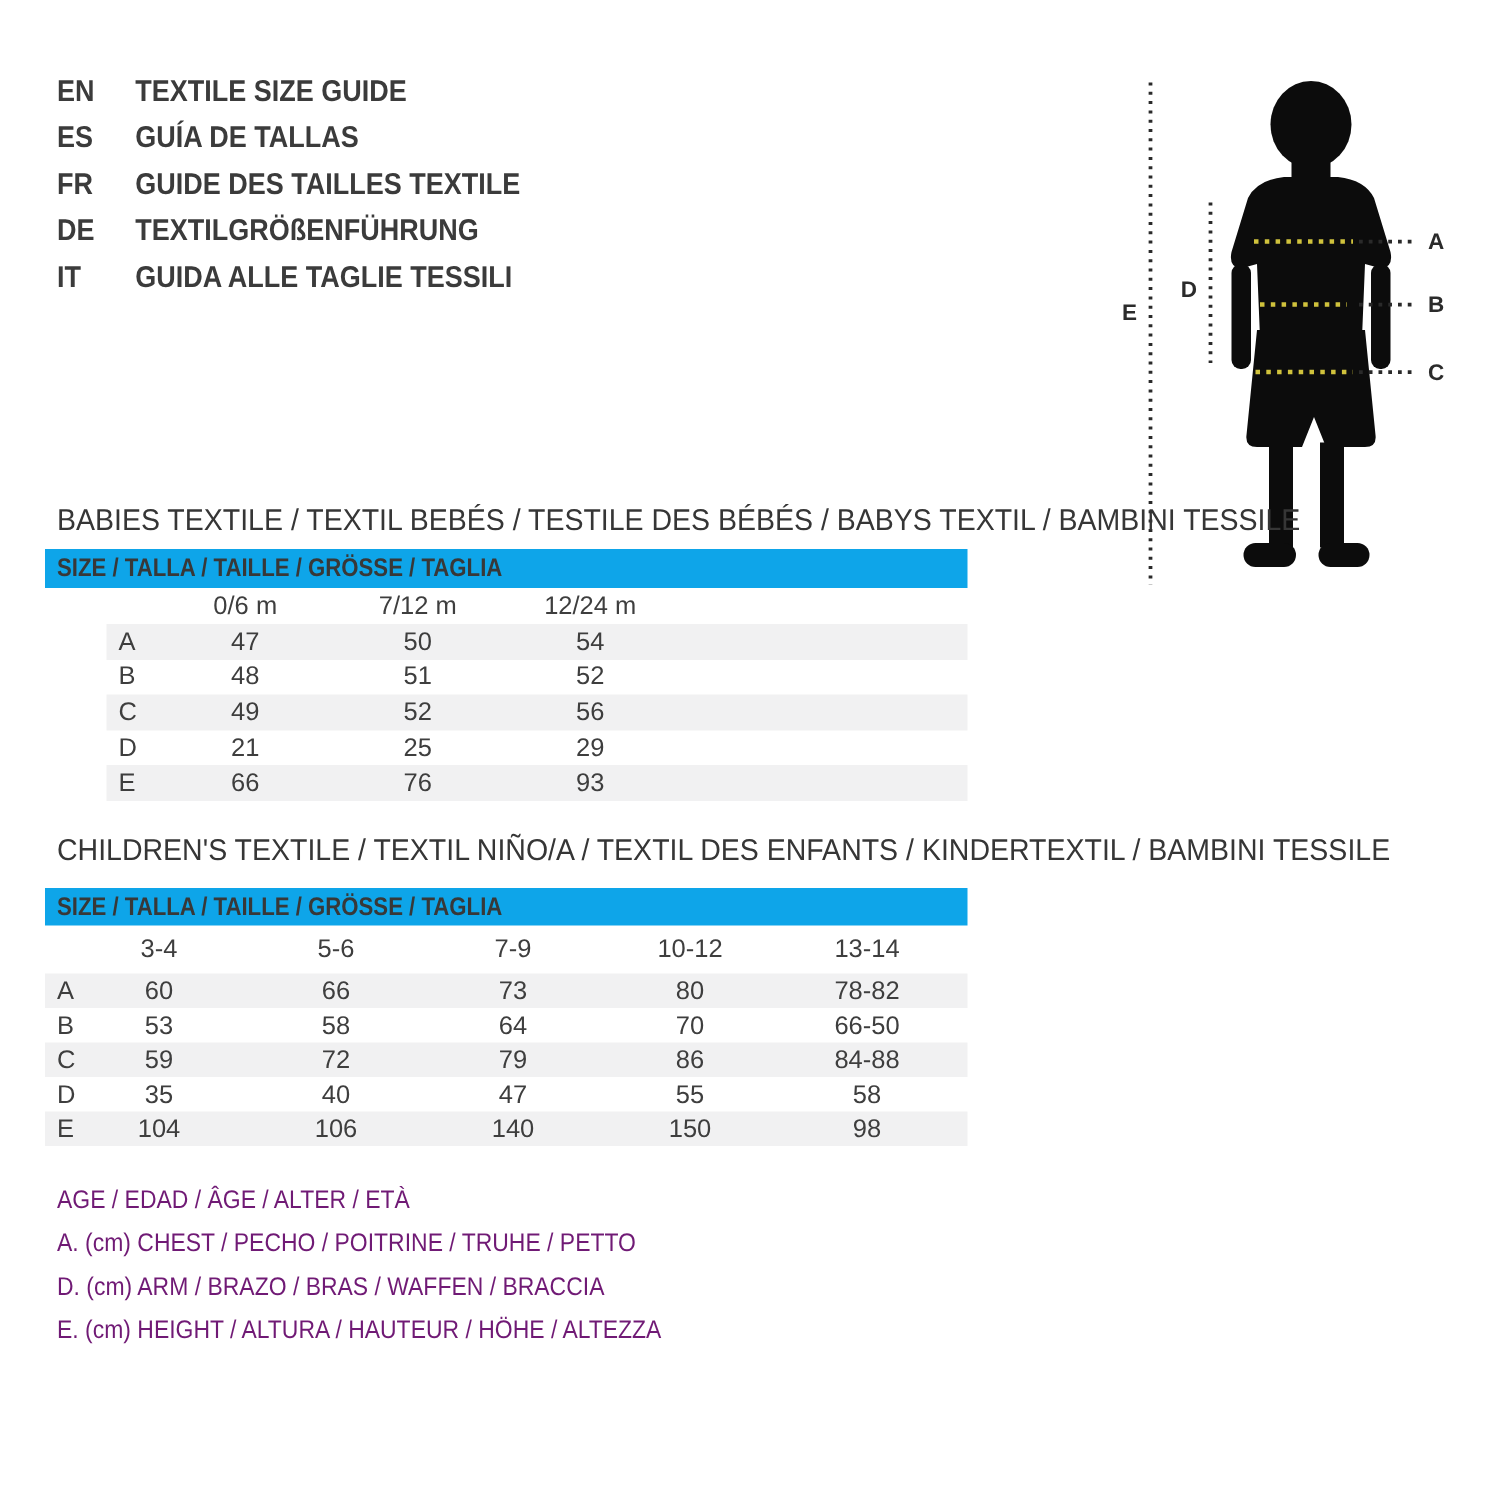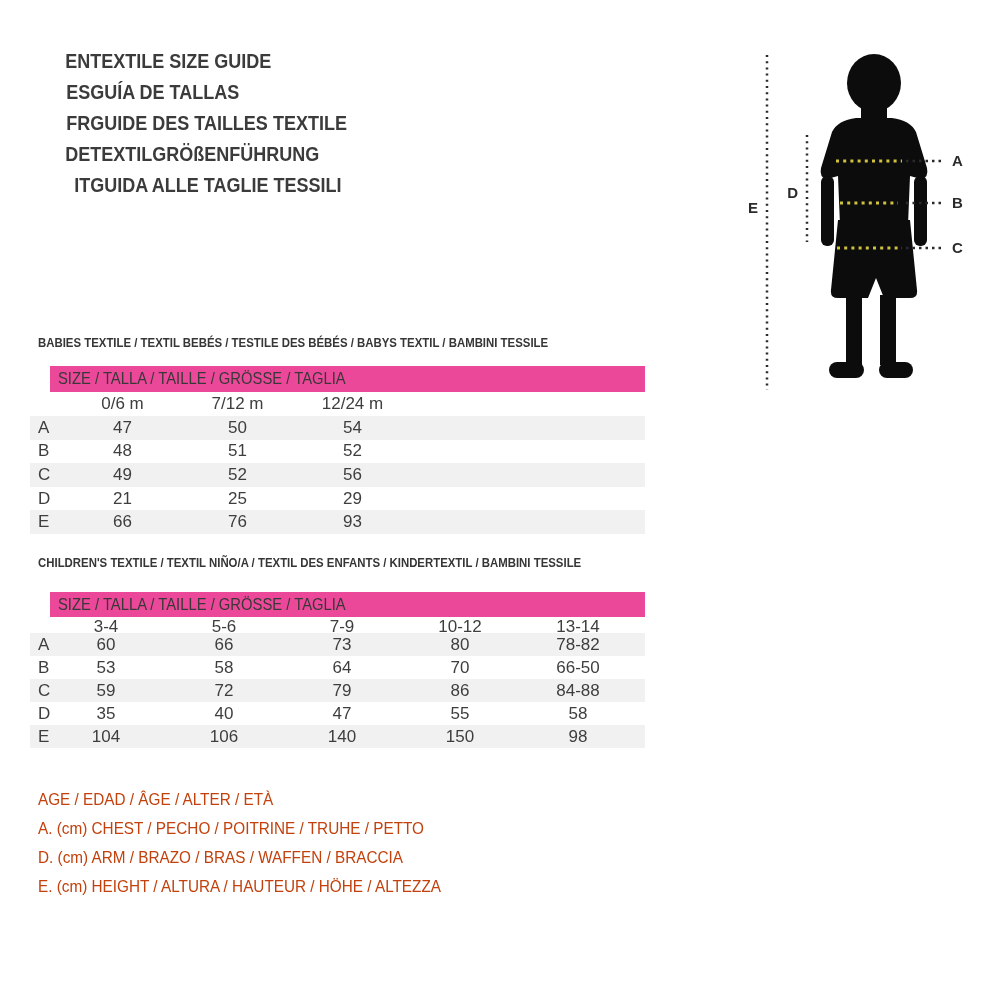--- a/index.html
+++ b/index.html
@@ -12,43 +12,43 @@
     overflow:hidden;
   }
   .abs { position:absolute; }
 
   
   .sx95 { display:inline-block; transform:scaleX(0.95); transform-origin:0 50%; white-space:nowrap; }
   .sx90 { display:inline-block; transform:scaleX(0.90); transform-origin:0 50%; white-space:nowrap; }
   .sx87 { display:inline-block; transform:scaleX(0.87); transform-origin:0 50%; white-space:nowrap; }
 
   
-  .lang-block { left:38px; top:46px;text-align:right; }
+  .lang-block { left:38px; top:46px; }
   .lang-row { display:flex; line-height:31px; font-size:20px; font-weight:700; color:#3b3b3b; }
   .lang-row .code { width:58px; }
 
   
-  .section-title { font-size:12px; font-weight:700; color:#363636; white-space:nowrap; }
+  .section-title { font-size:20px; font-weight:400; color:#363636; white-space:nowrap; }
 
   
   .size-table { left:30px; width:615px; font-size:17px; color:#3e3e3e; }
-  .tbl-header { background:#ec4899; font-weight:400; color:#383838; padding-left:8px; display:flex; align-items:center;margin-left:20px; }
+  .tbl-header { background:#0ea5e9; font-weight:700; color:#383838; padding-left:8px; display:flex; align-items:center; }
   .babies .tbl-header { height:26px; }
   .children .tbl-header { height:25px; }
   .grid-row { display:grid; align-items:center; }
-  .babies .grid-row { grid-template-columns:35px 115px 115px 115px 1fr; height:23.6px; }
+  .babies .grid-row { grid-template-columns:35px 115px 115px 115px 1fr; height:23.6px;margin-left:41px; }
   .children .grid-row { grid-template-columns:17px 118px 118px 118px 118px 118px 1fr; height:23px; }
   .babies .cols-row { height:24px; }
-  .children .cols-row { height:16px; }
+  .children .cols-row { height:32px; }
   .grid-row .rlabel { padding-left:8px; text-align:left; overflow:visible; white-space:nowrap; }
   .grid-row .val { text-align:center; }
   .stripe { background:#f1f1f2; }
 
   
-  .legend { left:38px; top:785px; font-size:17px; color:#c2410c; }
+  .legend { left:38px; top:785px; font-size:17px; color:#701a75; }
   .legend div { line-height:29px; }
 
   svg text { font-family:"Liberation Sans", sans-serif; }
 </style>
 </head>
 <body>
 
 <div class="abs lang-block">
   <div class="lang-row sx90">
     <span class="code">EN</span>

